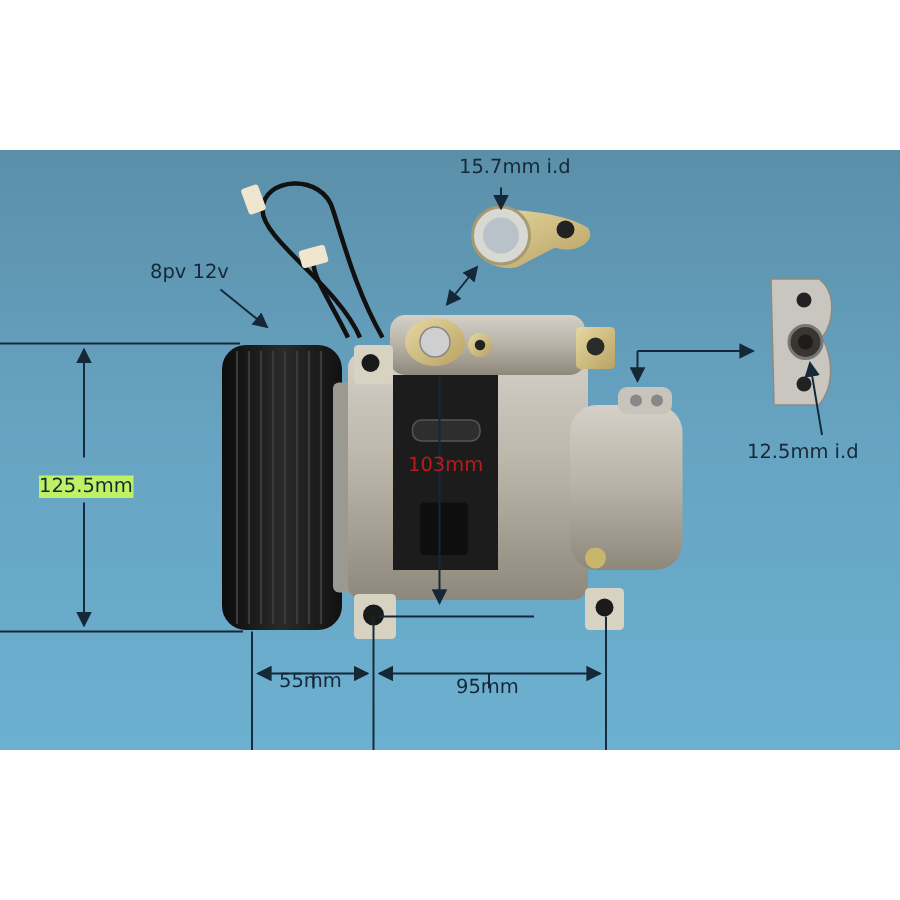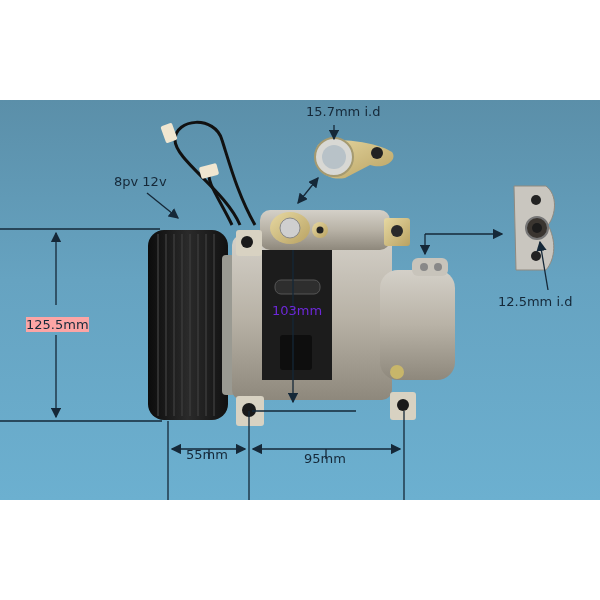--- a/index.html
+++ b/index.html
@@ -1,21 +1,21 @@
 <!DOCTYPE html>
 <html><head>
 <meta charset="utf-8">
 <style>
   html, body { margin: 0; padding: 0; background: #ffffff; }
   body { width: 600px; height: 600px; position: relative; overflow: hidden; font-family: "DejaVu Sans", sans-serif; }
   .photo { position: absolute; left: 0; top: 100px; width: 600px; height: 400px;
            background: linear-gradient(180deg, #5b8fa9 0%, #66a3c1 45%, #6cb0d0 100%); }
   svg { position: absolute; left: 0; top: 0; }
   .lbl { position: absolute; font-weight: normal; font-size: 13px; color: #152838; white-space: nowrap; }
-  .lbl.light { color: #6d28d9; }
+  .lbl.light { color: #b91c1c; }
 </style>
 </head>
 <body>
 
 <div class="photo"></div>
 
 <svg width="600" height="600" viewBox="0 0 600 600">
   <defs>
     <linearGradient id="metal" x1="0" y1="0" x2="0" y2="1">
       <stop offset="0" stop-color="#d4d0c8"></stop>
@@ -126,19 +126,19 @@
     <line x1="168" y1="421" x2="168" y2="500"></line>
     <line x1="249" y1="411" x2="249" y2="500"></line>
     <line x1="404" y1="411" x2="404" y2="500"></line>
     <line x1="172" y1="449" x2="245" y2="449" marker-start="url(#ahs)" marker-end="url(#ah)"></line>
     <line x1="253" y1="449" x2="400" y2="449" marker-start="url(#ahs)" marker-end="url(#ah)"></line>
     <line x1="209" y1="449" x2="209" y2="459"></line>
     <line x1="326" y1="449" x2="326" y2="459"></line>
   </g>
 </svg>
 
-<span class="lbl" style="left:114px; top:174px;">8pv 12v</span>
+<span class="lbl" style="left:100px; top:174px;">8pv 12v</span>
 <span class="lbl" style="left:306px; top:104px;">15.7mm i.d</span>
 <span class="lbl" style="left:498px; top:294px;text-align:center;">12.5mm i.d</span>
-<span class="lbl" style="left:26px; top:317px; background:#fca5a5;">125.5mm</span>
+<span class="lbl" style="left:26px; top:317px; background:#bef264;">125.5mm</span>
 <span class="lbl light" style="left:272px; top:303px;">103mm</span>
 <span class="lbl" style="left:186px; top:447px;">55mm</span>
 <span class="lbl" style="left:304px; top:451px;">95mm</span>
 
 </body></html>

